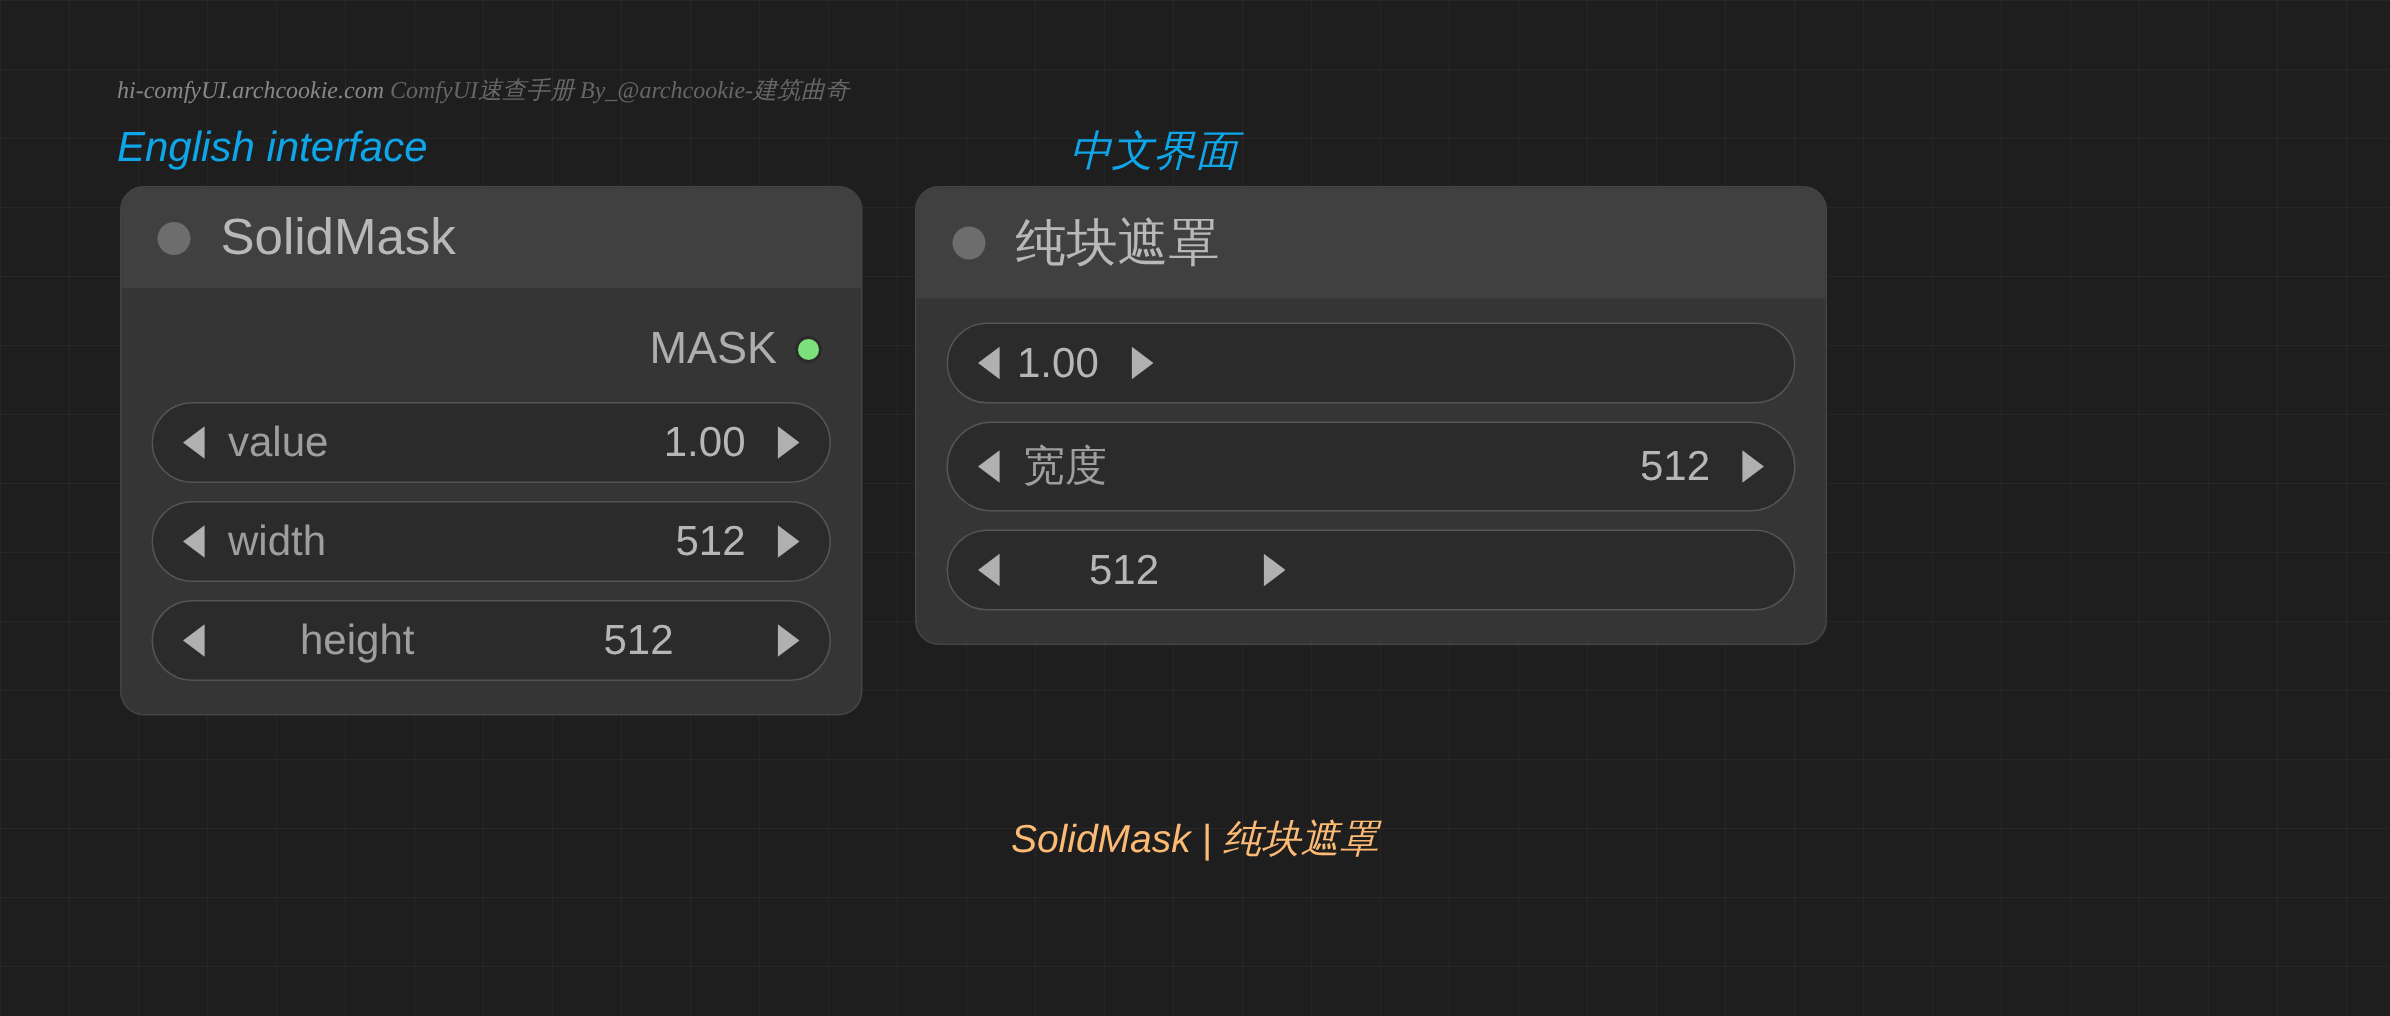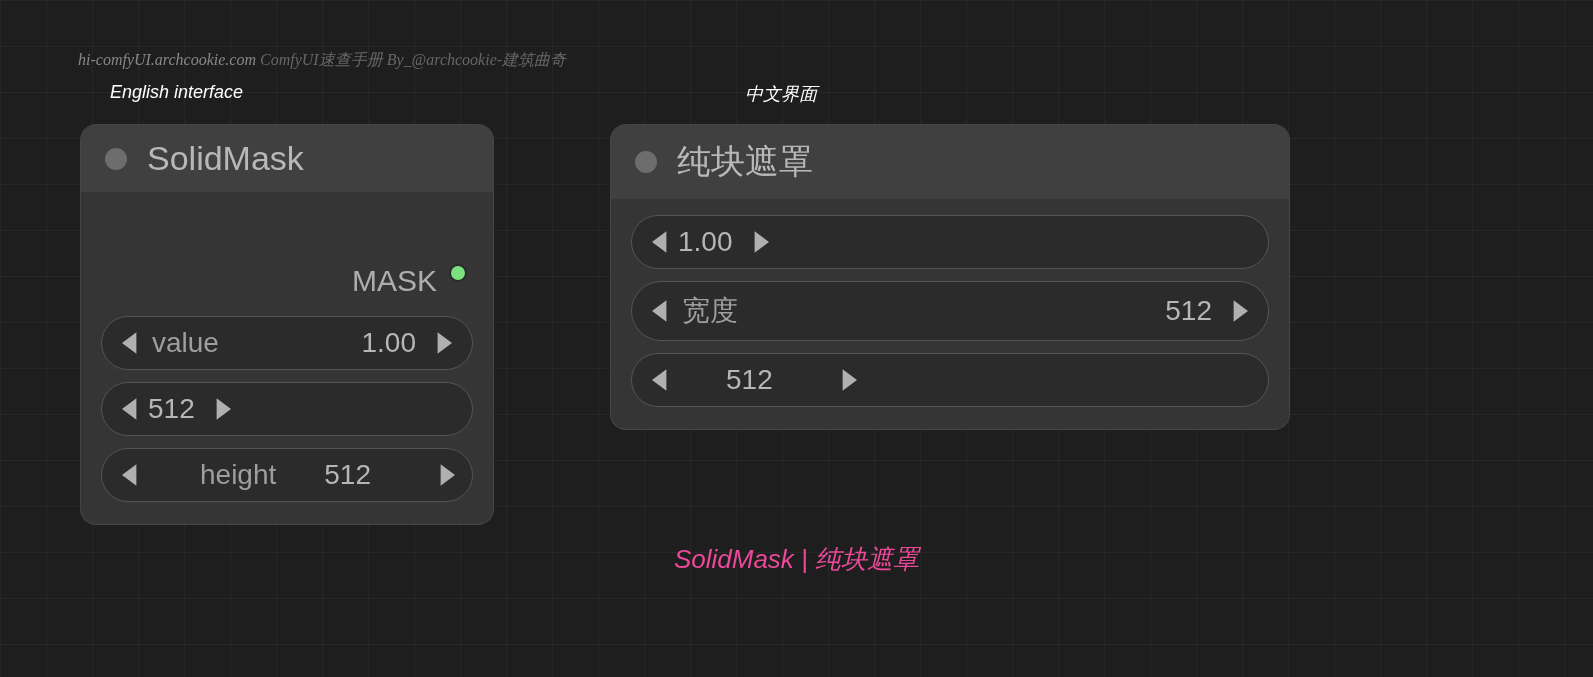--- a/index.html
+++ b/index.html
@@ -30,42 +30,41 @@
       font-style: italic;
       font-family: Liberation Serif, serif;
     }
     .top-label .dim {
       color: #666;
     }
 
     .section-title {
       position: absolute;
       top: 82px;
-      color: #ffffff;
-      font-size: 18px;
+      color: #0ea5e9;
+      font-size: 28px;
       font-style: italic;
       font-weight: 500;
-      margin-left: 32px;
     }
     .section-title.en { left: 78px; }
     .section-title.zh { left: 713px; }
 
     .node {
       position: absolute;
       top: 124px;
-      width: 414px;
+      width: 495px;
       background-color: rgba(55, 55, 55, 0.92);
       border: 1px solid rgba(80, 80, 80, 0.6);
       border-radius: 16px;
       overflow: hidden;
     }
     .node.en { left: 80px; }
     .node.zh {
       left: 610px;
-      width: 680px;
+      width: 608px;
     }
 
     .node-header {
       display: flex;
       align-items: center;
       padding: 14px 20px 14px 24px;
       background-color: rgba(65, 65, 65, 0.9);
     }
     .node-header-dot {
       width: 22px;
@@ -81,23 +80,22 @@
       font-weight: 400;
     }
 
     .node-body {
       padding: 16px 20px 22px 20px;
     }
 
     .output-row {
       display: flex;
       justify-content: flex-end;
-      align-items: flex-start;
+      align-items: center;
       padding: 8px 6px 18px 0;
-      margin-top: 48px;
     }
     .output-label {
       color: #aeaeae;
       font-size: 30px;
       margin-right: 12px;
     }
     .output-dot {
       width: 18px;
       height: 18px;
       border-radius: 50%;
@@ -142,21 +140,21 @@
       font-size: 28px;
       padding-right: 10px;
     }
 
     .bottom-caption {
       position: absolute;
       top: 542px;
       left: 0;
       width: 100%;
       text-align: center;
-      color: #ec4899;
+      color: #fdba74;
       font-size: 26px;
       font-style: italic;
       font-weight: 500;
     }
   </style>
 </head>
 <body>
 
 <div class="top-label">
   <span>hi-comfyUI.archcookie.com</span><span class="dim"> ComfyUI速查手册 By_@archcookie-建筑曲奇</span>
@@ -190,20 +188,21 @@
           </svg>
         </span>
     </div>
 
     <div class="param-row">
       <span class="arrow">
           <svg viewBox="0 0 10 12">
             <path d="M8 0 L0 6 L8 12 Z" fill="#b0b0b0"></path>
           </svg>
         </span>
+      <span class="param-label">width</span>
       <span class="param-value">512</span>
       <span class="arrow">
           <svg viewBox="0 0 10 12">
             <path d="M2 0 L10 6 L2 12 Z" fill="#b0b0b0"></path>
           </svg>
         </span>
     </div>
 
     <div class="param-row">
       <span class="arrow">

